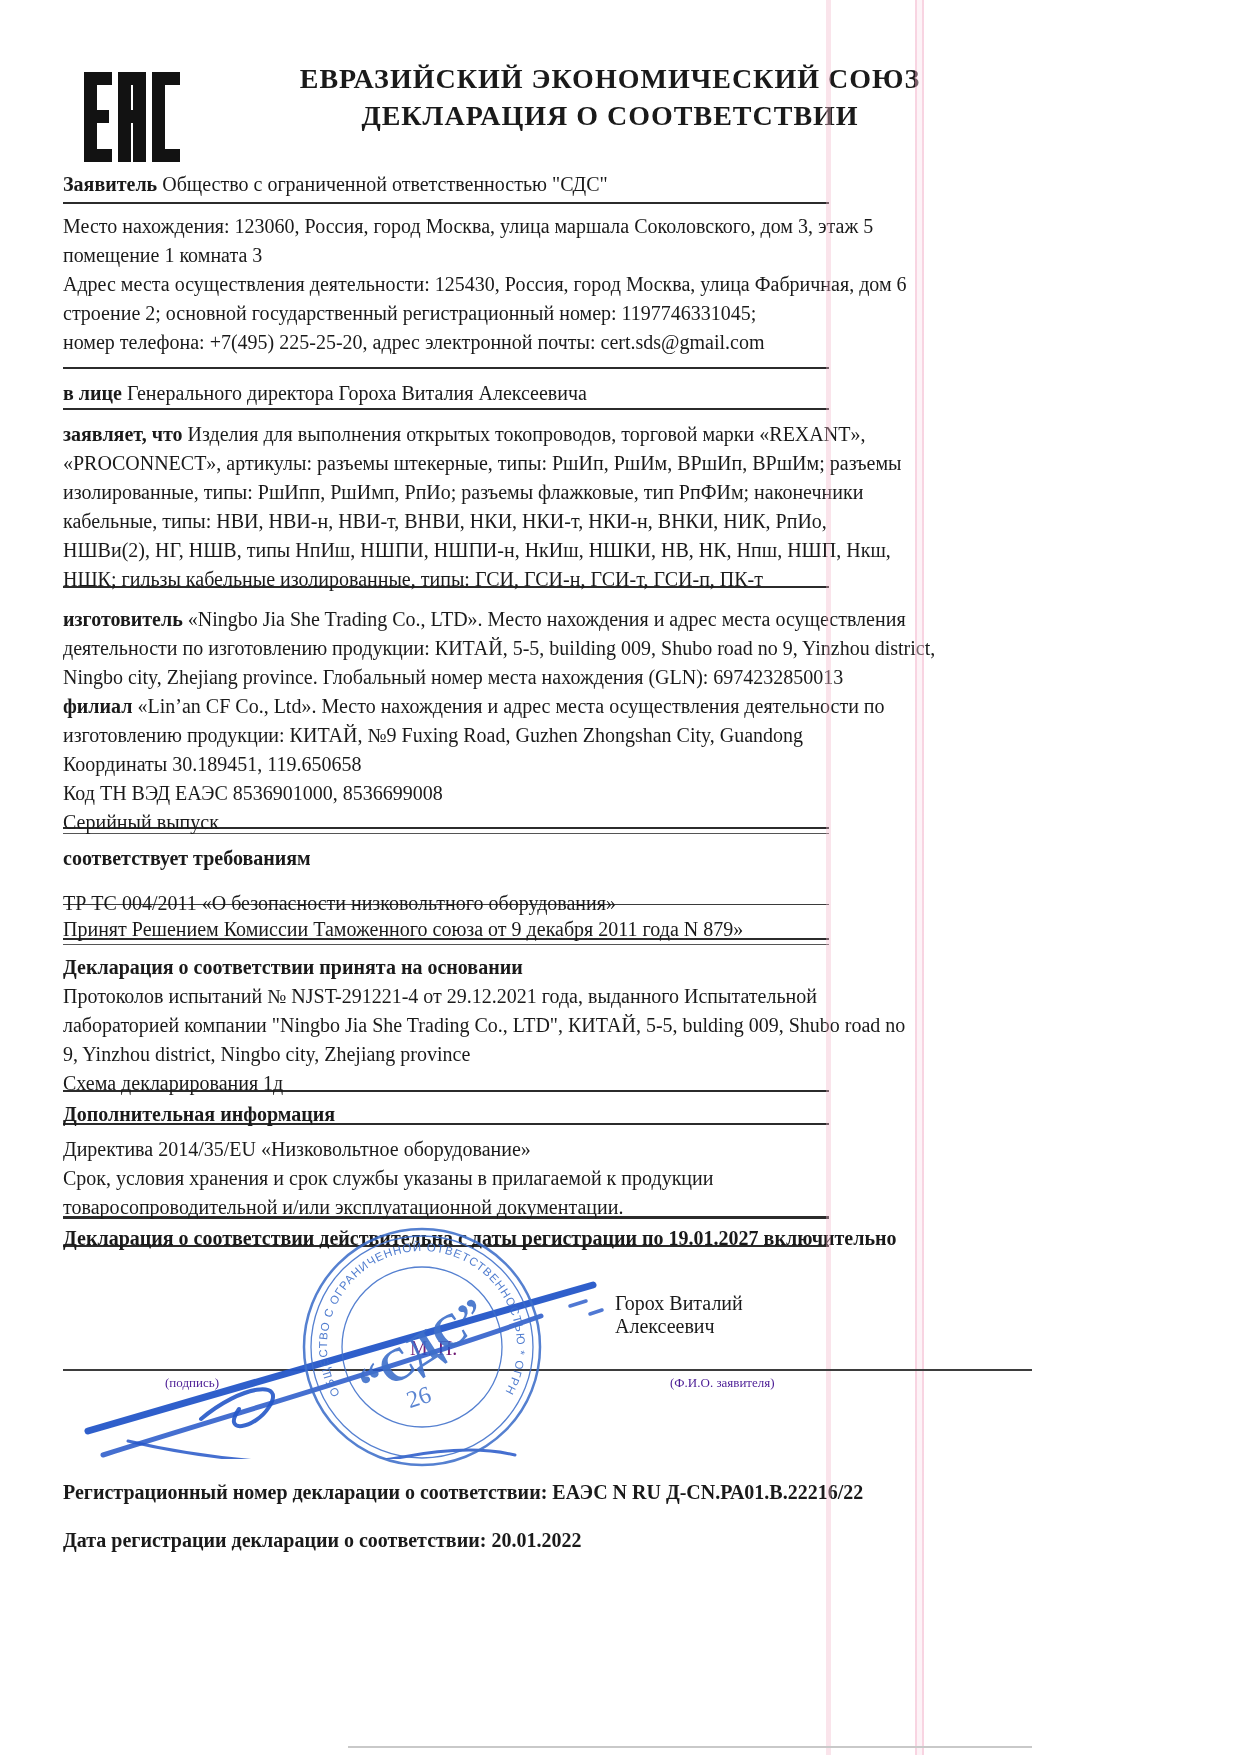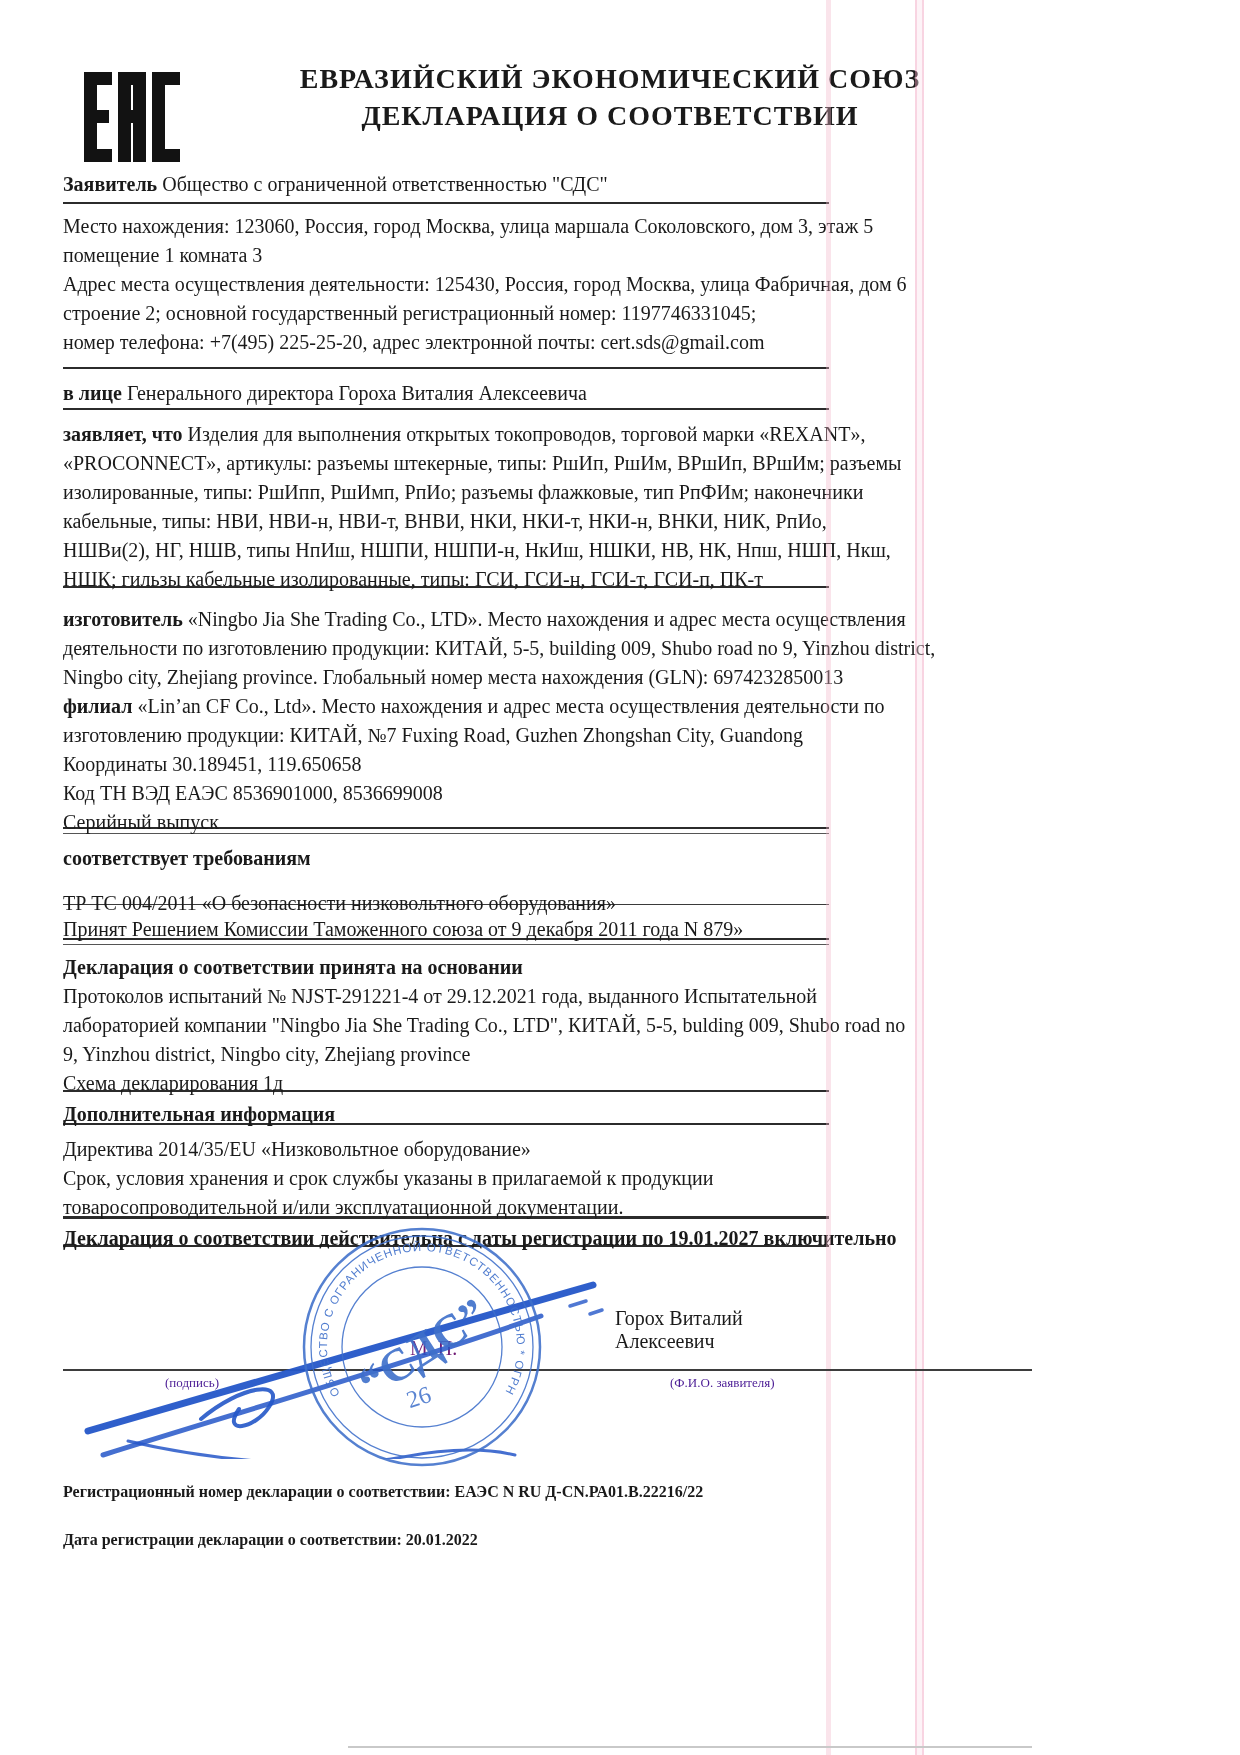--- a/index.html
+++ b/index.html
@@ -36,25 +36,25 @@
   .r9{margin-top:-6px;}
   .m-addlines{margin-top:10px;}
   .r10{margin-top:-6px;height:3px;}
   .m-validity{margin-top:5px;font-weight:bold;}
   .r11{margin-top:-8px;}
   .sign-area{position:relative;height:216px;}
   .sig-line{position:absolute;left:0;top:122px;width:974px;height:2px;background:#3d3d3d;}
   .cap{position:absolute;top:128px;font-size:13px;color:#4c1d95;}
   .cap-podpis{left:102px;}
   .cap-fio{left:607px;}
-  .fio-name{position:absolute;left:552px;top:60px;font-size:20px;}
+  .fio-name{position:absolute;left:552px;top:45px;font-size:20px;}
   .mp{position:absolute;left:347px;top:90px;font-size:20px;color:#701a75;}
   .stamp{position:absolute;left:234px;top:-25px;width:250px;height:250px;}
   .signature{position:absolute;left:10px;top:12px;width:570px;height:200px;}
-  .reg-line{font-size:16px;line-height:30px;font-weight:bold;white-space:nowrap;}
+  .reg-line{font-size:20px;line-height:30px;font-weight:bold;white-space:nowrap;}
   .m-regnum{margin-top:14px;}
   .m-regdate{margin-top:18px;}
   .eac-logo{position:absolute;left:84px;top:72px;width:96px;height:90px;}
   .stripe{position:absolute;top:0;height:1755px;pointer-events:none;}
   .stripe-1{left:826px;width:5px;background:rgba(243,185,203,0.38);}
   .stripe-2{left:915px;width:9px;
     background:linear-gradient(to right,rgba(240,160,190,0.45) 0 2px,rgba(250,225,235,0.40) 2px 7px,rgba(240,160,190,0.45) 7px 9px);}
   .bottom-line{position:absolute;left:348px;top:1746px;width:892px;height:2px;background:#c9c9c9;}
 </style>
 </head>
@@ -126,21 +126,21 @@
       <div class="line">
         <b>изготовитель</b>
         <span>«Ningbo Jia She Trading Co., LTD». Место нахождения и адрес места осуществления</span>
       </div>
       <div class="line">деятельности по изготовлению продукции: КИТАЙ, 5-5, building 009, Shubo road no 9, Yinzhou district,</div>
       <div class="line">Ningbo city, Zhejiang province. Глобальный номер места нахождения (GLN): 6974232850013</div>
       <div class="line">
         <b>филиал</b>
         <span>«Lin’an CF Co., Ltd». Место нахождения и адрес места осуществления деятельности по</span>
       </div>
-      <div class="line">изготовлению продукции: КИТАЙ, №7 Fuxing Road, Guzhen Zhongshan City, Guandong</div>
+      <div class="line">изготовлению продукции: КИТАЙ, №9 Fuxing Road, Guzhen Zhongshan City, Guandong</div>
       <div class="line">Координаты 30.189451, 119.650658</div>
       <div class="line">Код ТН ВЭД ЕАЭС 8536901000, 8536699008</div>
       <div class="line">Серийный выпуск</div>
     </div>
     <div class="rule double r5"></div>
 
     <div class="heading m-compliance">соответствует требованиям</div>
     <div class="line m-trts">ТР ТС 004/2011 «О безопасности низковольтного оборудования»</div>
     <div class="rule thin r6"></div>
     <div class="line m-prinjat">Принят Решением Комиссии Таможенного союза от 9 декабря 2011 года N 879»</div>

